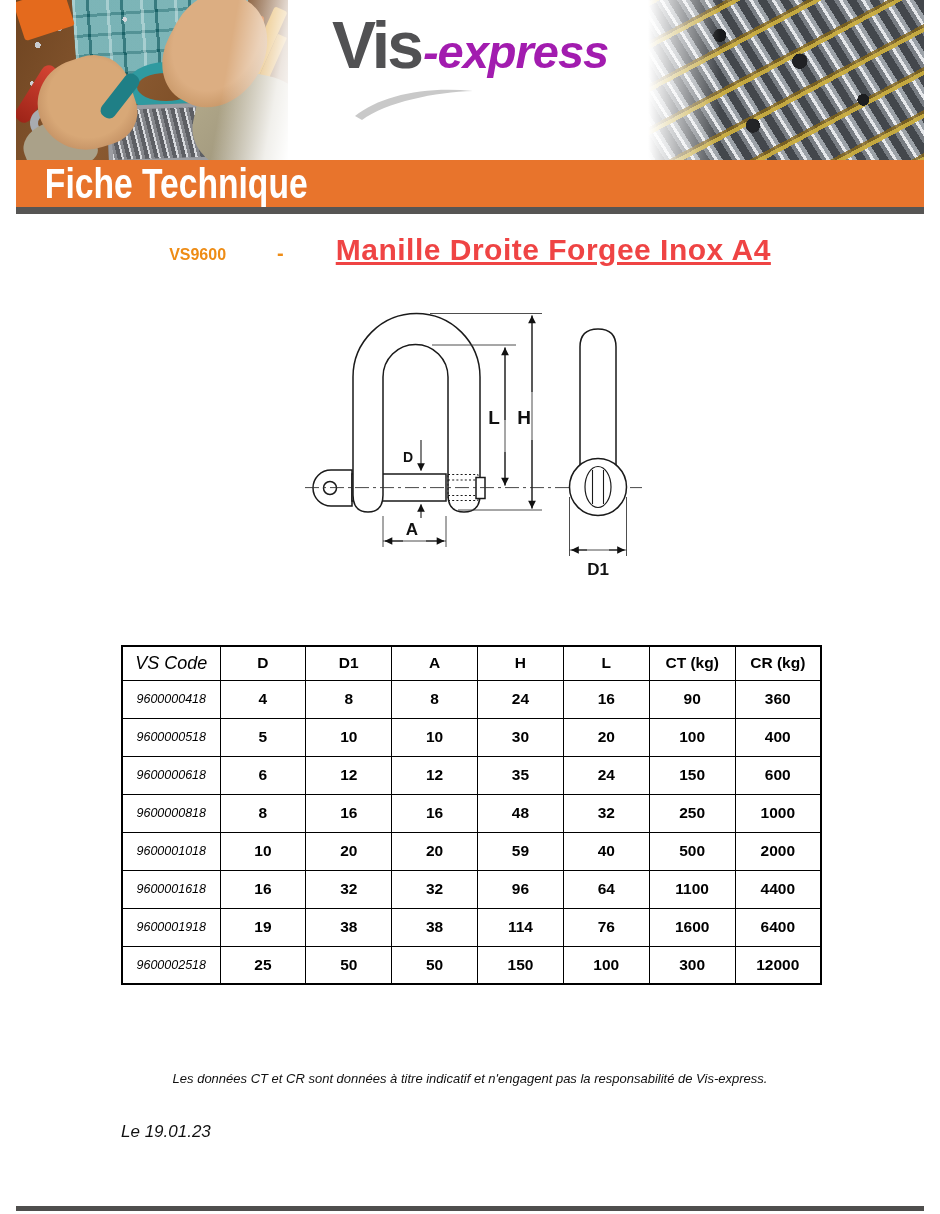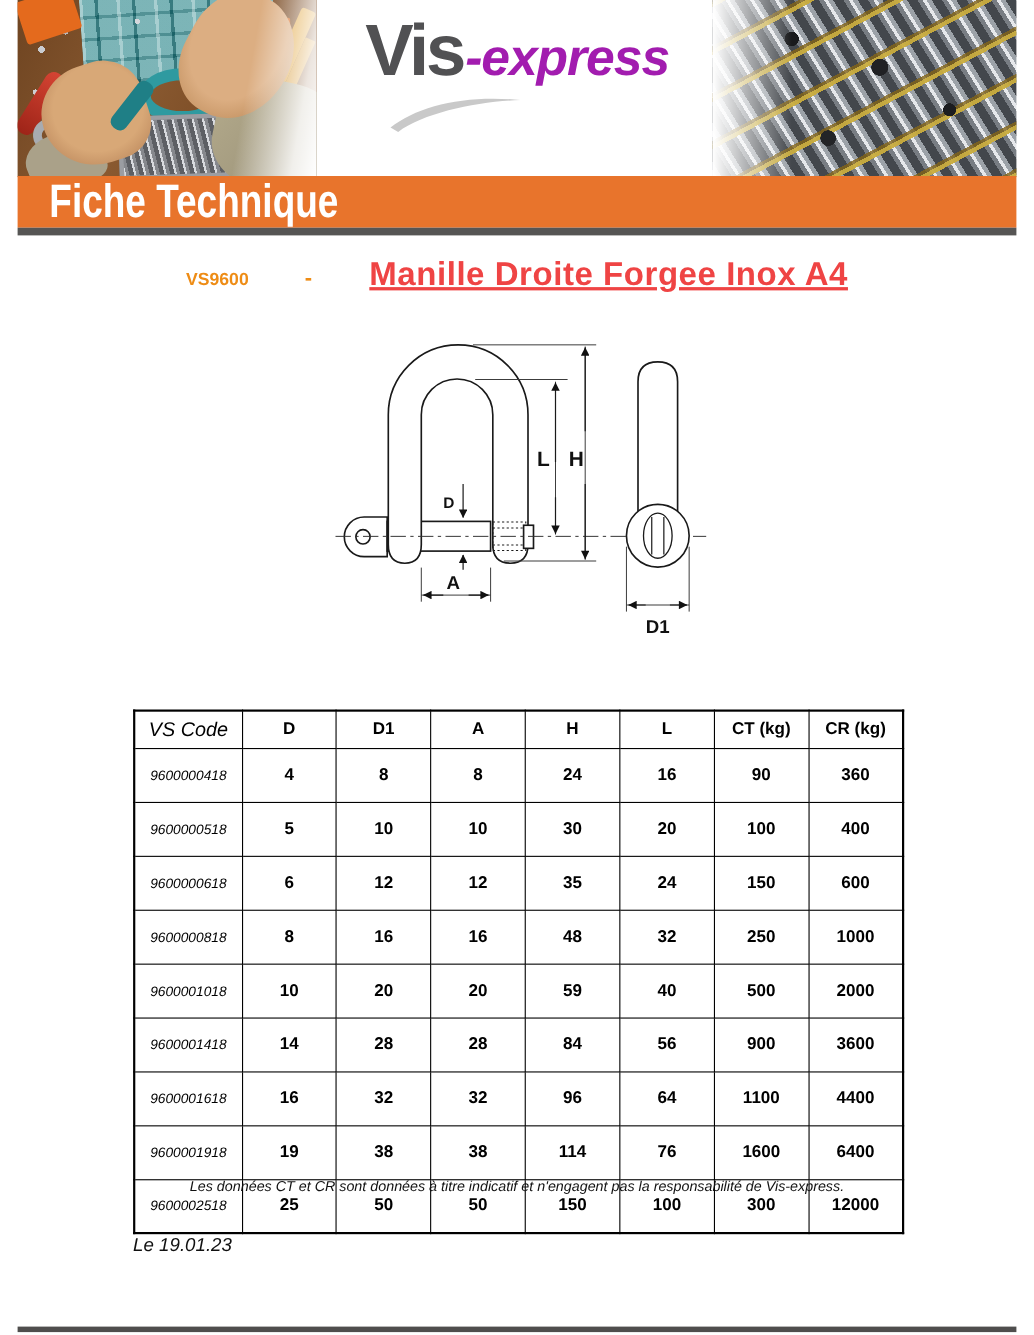--- a/index.html
+++ b/index.html
@@ -105,21 +105,21 @@
   .dim { stroke:#1a1a1a; stroke-width:1.1; fill:none; }
   .dot { stroke:#1a1a1a; stroke-width:1; fill:none; stroke-dasharray:2 2.2; }
 
   
   #dim-table { position:absolute; left:121px; top:645px; width:701px;
     border-collapse:collapse; table-layout:fixed; }
   #dim-table th, #dim-table td { border:1.6px solid #000; text-align:center; vertical-align:middle;
     padding:0; color:#000; }
   #dim-table { border:2.5px solid #000; }
   #dim-table thead tr { height:34px; }
-  #dim-table tbody tr { height:49px; }
+  #dim-table tbody tr { height:38px; }
   #dim-table th { font-size:15.5px; font-weight:bold; }
   #dim-table th.code-h { font-size:18px; font-weight:400; font-style:italic; }
   #dim-table td { font-size:15.5px; font-weight:bold; }
   #dim-table td.code { font-size:12.5px; font-weight:400; font-style:italic; }
   #dim-table col.c0 { width:98px; }
 
   
   #note { position:absolute; left:0; top:1071px; width:940px; text-align:center;
     font-size:13px; font-style:italic; color:#111; }
   #doc-date { position:absolute; left:121px; top:1122px; font-size:17px;
@@ -304,30 +304,20 @@
         <td class="code">9600001018</td>
         <td>10</td>
         <td>20</td>
         <td>20</td>
         <td>59</td>
         <td>40</td>
         <td>500</td>
         <td>2000</td>
       </tr>
       <tr>
-        <td class="code">9600001418</td>
-        <td>14</td>
-        <td>28</td>
-        <td>28</td>
-        <td>84</td>
-        <td>56</td>
-        <td>900</td>
-        <td>3600</td>
-      </tr>
-      <tr>
         <td class="code">9600001618</td>
         <td>16</td>
         <td>32</td>
         <td>32</td>
         <td>96</td>
         <td>64</td>
         <td>1100</td>
         <td>4400</td>
       </tr>
       <tr>

